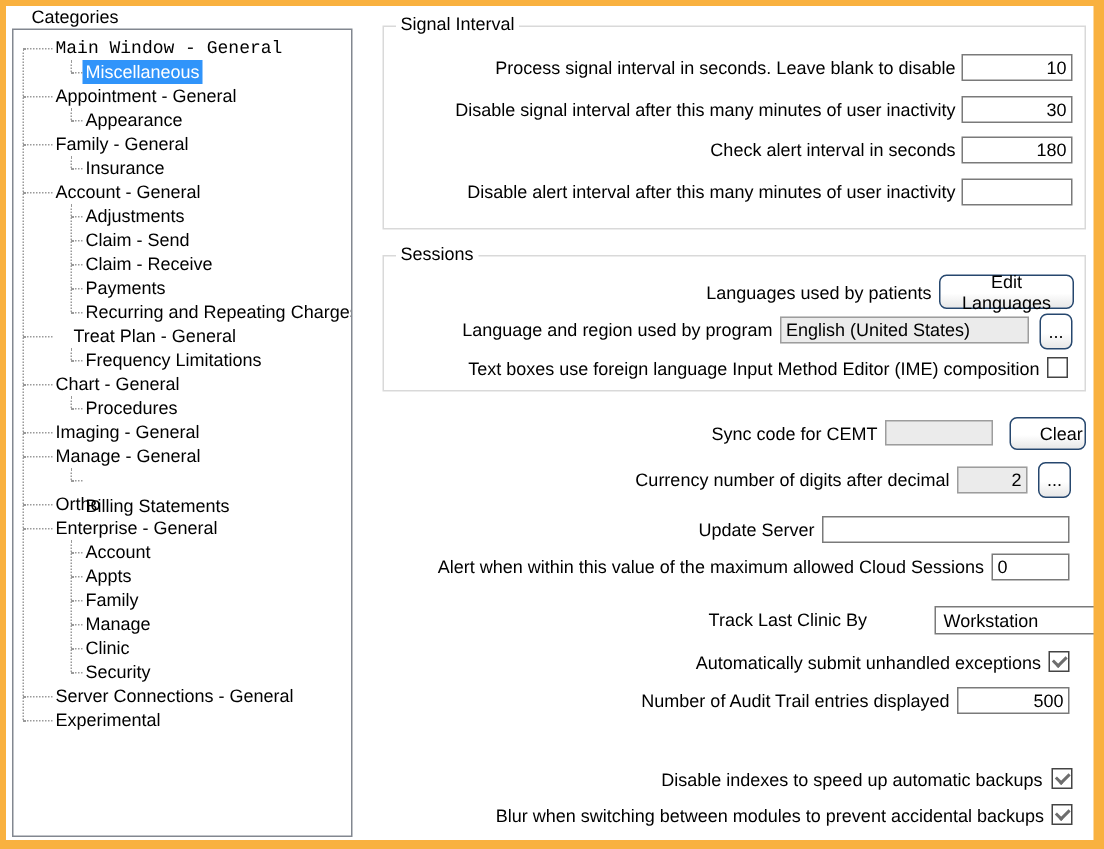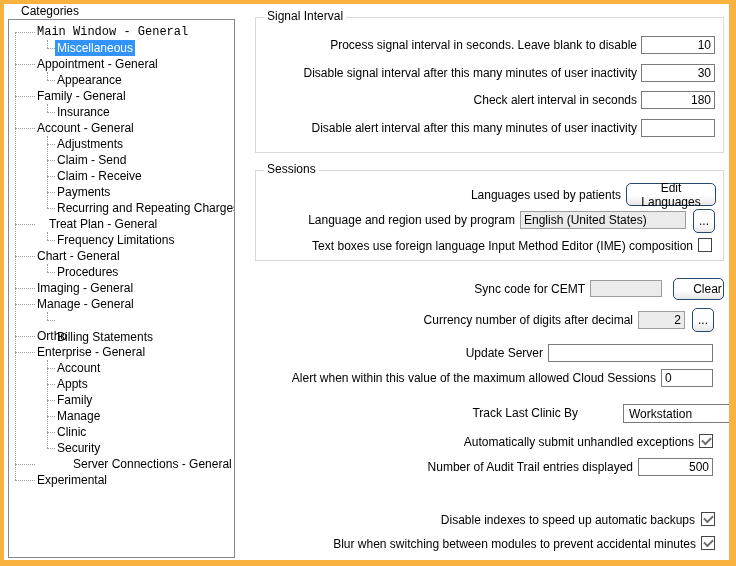--- a/index.html
+++ b/index.html
@@ -89,21 +89,21 @@
       <div class="trow" style="top: 356px; left: 46px;"><span class="tl">Appts</span></div>
       <div class="tstub" style="left: 38px; top: 364px; width: 8px;"></div>
       <div class="trow" style="top: 372px; left: 46px;"><span class="tl">Family</span></div>
       <div class="tstub" style="left: 38px; top: 380px; width: 8px;"></div>
       <div class="trow" style="top: 388px; left: 46px;"><span class="tl">Manage</span></div>
       <div class="tstub" style="left: 38px; top: 396px; width: 8px;"></div>
       <div class="trow" style="top: 404px; left: 46px;"><span class="tl">Clinic</span></div>
       <div class="tstub" style="left: 38px; top: 412px; width: 8px;"></div>
       <div class="trow" style="top: 420px; left: 46px;"><span class="tl">Security</span></div>
       <div class="tstub" style="left: 38px; top: 428px; width: 8px;"></div>
-      <div class="trow" style="top: 436px; left: 26px; margin-left: 36px;"><span class="tl">Server Connections - General</span></div>
+      <div class="trow" style="top: 436px; left: 26px;"><span class="tl">Server Connections - General</span></div>
       <div class="tstub" style="left: 6px; top: 444px; width: 20px;"></div>
       <div class="trow" style="top: 452px; left: 26px;"><span class="tl">Experimental</span></div>
       <div class="tstub" style="left: 6px; top: 460px; width: 20px;"></div>
       <div class="tline" style="left: 6px; top: 12px; height: 448px;"></div>
       <div class="tline" style="left: 38px; top: 20px; height: 8px;"></div>
       <div class="tline" style="left: 38px; top: 52px; height: 8px;"></div>
       <div class="tline" style="left: 38px; top: 84px; height: 8px;"></div>
       <div class="tline" style="left: 38px; top: 116px; height: 72px;"></div>
       <div class="tline" style="left: 38px; top: 212px; height: 8px;"></div>
       <div class="tline" style="left: 38px; top: 244px; height: 8px;"></div>
@@ -156,15 +156,15 @@
 
   <div class="rlabel" style="right:42px;top:433px;">Automatically submit unhandled exceptions</div>
   <div class="cb" style="left:699px;top:434px;" data-checked="true"></div>
 
   <div class="rlabel" style="right:103px;top:458px;">Number of Audit Trail entries displayed</div>
   <input class="tb num" style="left: 638px; top: 458px; width: 75px;" value="500">
 
   <div class="rlabel" style="right:41px;top:511px;">Disable indexes to speed up automatic backups</div>
   <div class="cb" style="left:701px;top:512px;" data-checked="true"></div>
 
-  <div class="rlabel" style="right:40px;top:535px;">Blur when switching between modules to prevent accidental minutes</div>
+  <div class="rlabel" style="right:40px;top:535px;">Blur when switching between modules to prevent accidental backups</div>
   <div class="cb" style="left:701px;top:536px;" data-checked="true"></div>
 </div>
 
 </body></html>

